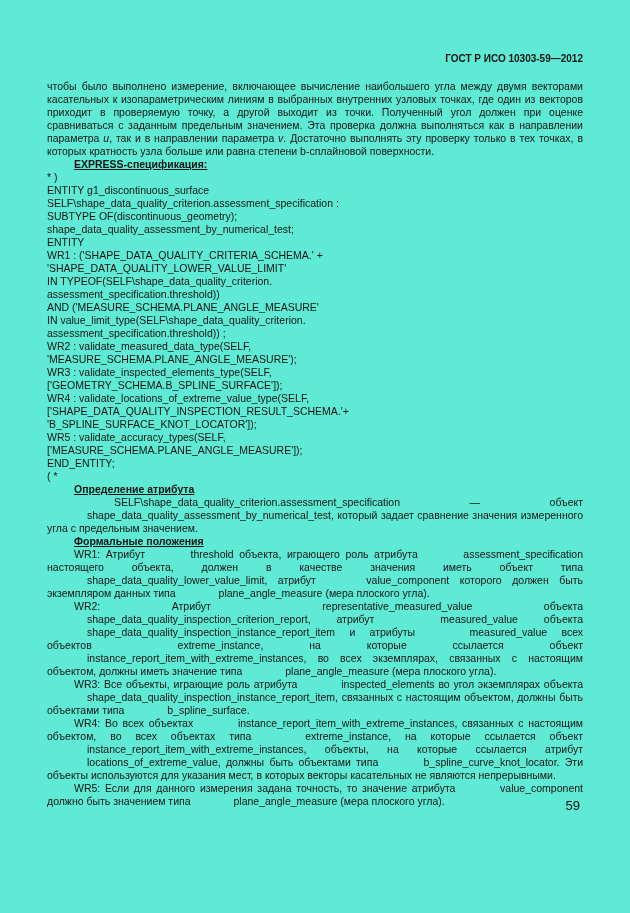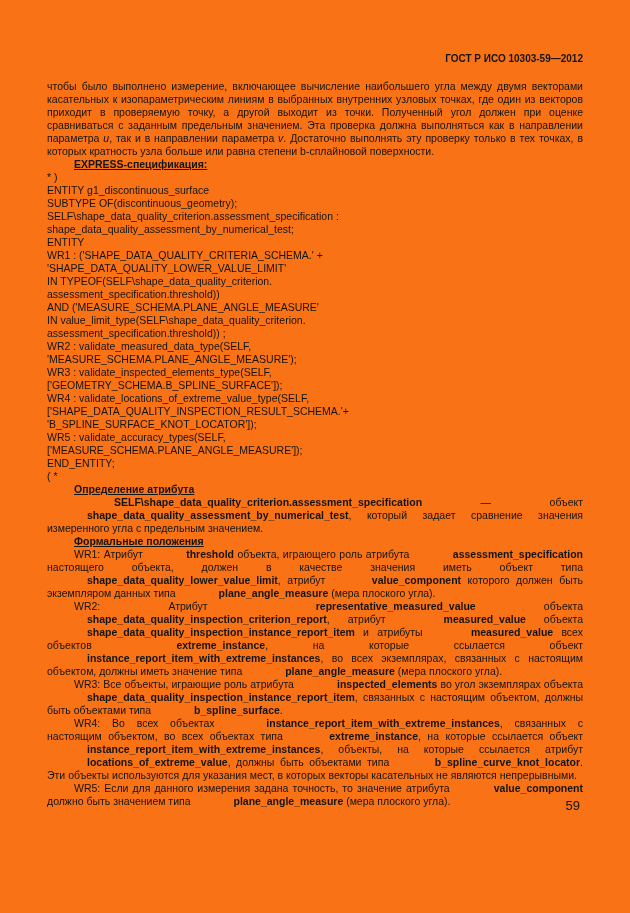--- a/index.html
+++ b/index.html
@@ -1,20 +1,20 @@
 <!DOCTYPE html>
 <html><head>
 <meta charset="utf-8">
 <style>
   html, body { margin: 0; padding: 0; background: #ffffff; }
   .page {
     position: relative;
     width: 630px;
     height: 913px;
-    background: #f97316;
+    background: #5eead4;
     font-family: "Liberation Sans", sans-serif;
     font-size: 10.5px;
     line-height: 13px;
     color: #141414;
     box-sizing: border-box;
     padding: 52px 47px 0 47px;
     overflow: hidden;
   }
   .header {
     text-align: right;
@@ -29,21 +29,21 @@
   }
   .para.no-indent { text-indent: 0; }
   .heading {
     margin: 0;
     text-indent: 27px;
     text-decoration: underline;
     font-weight: bold;
   }
   .code { margin: 0; }
   .code div { white-space: pre; }
-  .b { font-weight: bold; padding-left: 40px; }
+  .b { font-weight: normal; padding-left: 40px; }
   .i { font-style: italic; }
   .page-number {
     position: absolute;
     top: 799px;
     right: 50px;
     font-size: 13px;
   }
 </style>
 </head>
 <body>
@@ -51,22 +51,22 @@
 <div class="page">
   <div class="header">ГОСТ Р ИСО 10303-59—2012</div>
 
   <p class="para no-indent"><span>чтобы было выполнено измерение, включающее вычисление наибольшего угла между двумя векторами касательных к изопараметрическим линиям в выбранных внутренних узловых точках, где один из векторов приходит в проверяемую точку, а другой выходит из точки. Полученный угол должен при оценке сравниваться с заданным предельным значением. Эта проверка должна выполняться как в направлении параметра </span><span class="i">u</span><span>, так и в направлении параметра </span><span class="i">v</span><span>. Достаточно выполнять эту проверку только в тех точках, в которых кратность узла больше или равна степени b-сплайновой поверхности.</span></p>
 
   <p class="heading">EXPRESS-спецификация:</p>
 
   <div class="code">
       <div>* )</div>
       <div>ENTITY g1_discontinuous_surface</div>
+      <div>SELF\shape_data_quality_criterion.assessment_specification :</div>
       <div>SUBTYPE OF(discontinuous_geometry);</div>
-      <div>SELF\shape_data_quality_criterion.assessment_specification :</div>
       <div>shape_data_quality_assessment_by_numerical_test;</div>
       <div>ENTITY</div>
       <div>WR1 : ('SHAPE_DATA_QUALITY_CRITERIA_SCHEMA.' +</div>
       <div>'SHAPE_DATA_QUALITY_LOWER_VALUE_LIMIT'</div>
       <div>IN TYPEOF(SELF\shape_data_quality_criterion.</div>
       <div>assessment_specification.threshold))</div>
       <div>AND ('MEASURE_SCHEMA.PLANE_ANGLE_MEASURE'</div>
       <div>IN value_limit_type(SELF\shape_data_quality_criterion.</div>
       <div>assessment_specification.threshold)) ;</div>
       <div>WR2 : validate_measured_data_type(SELF,</div>

